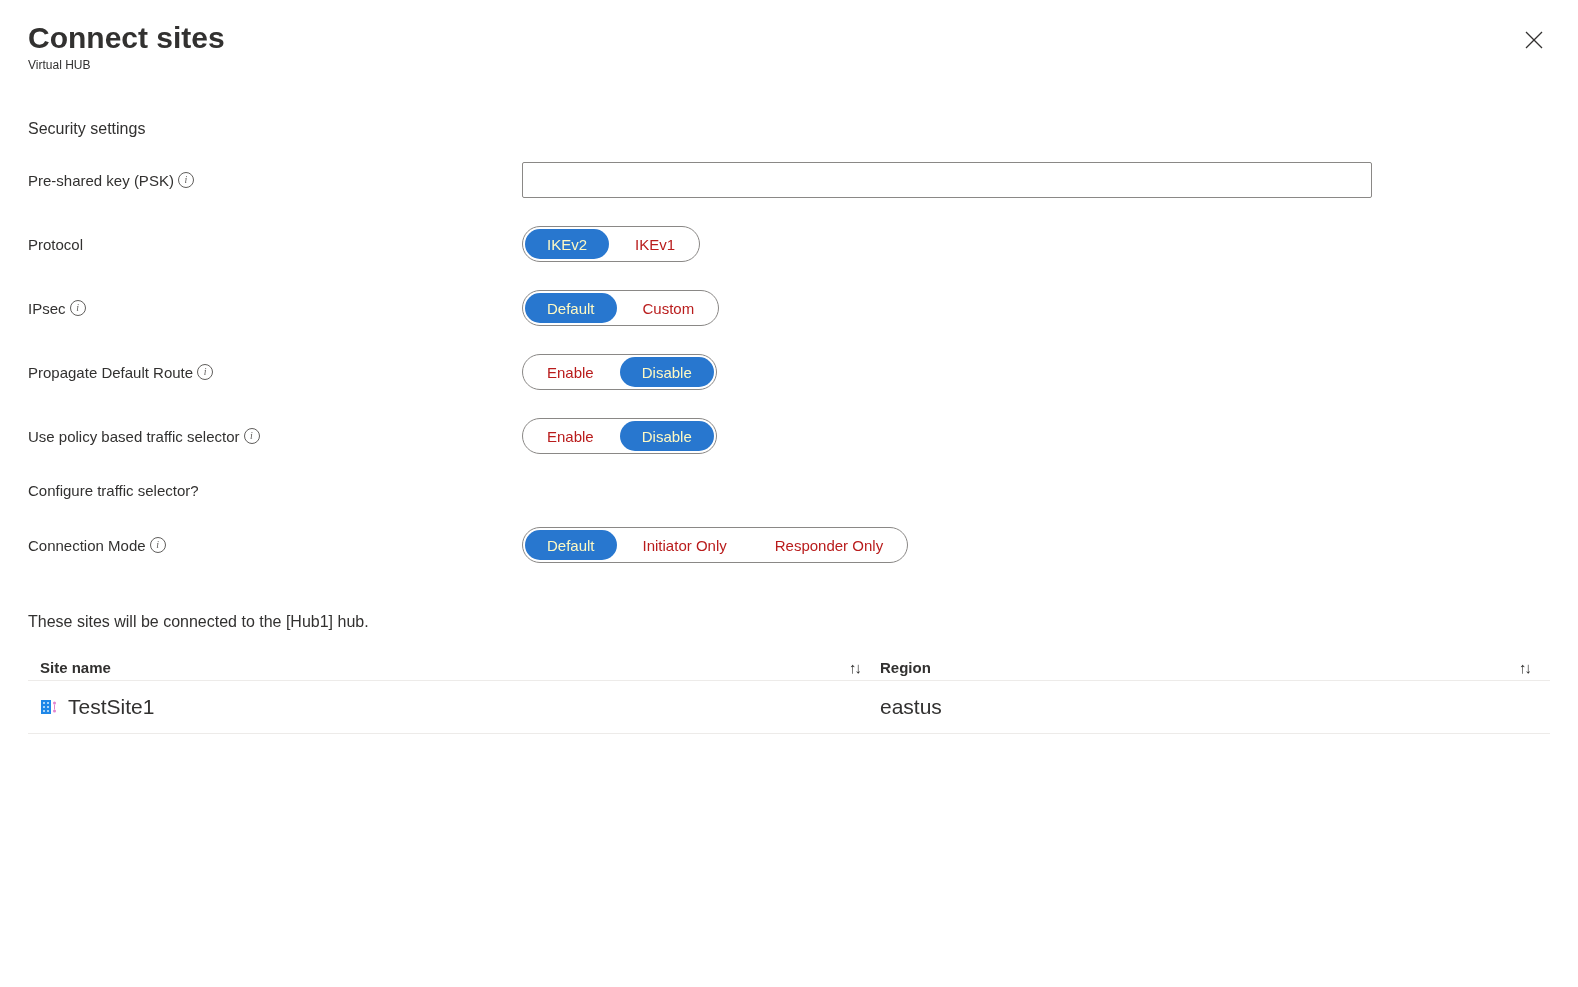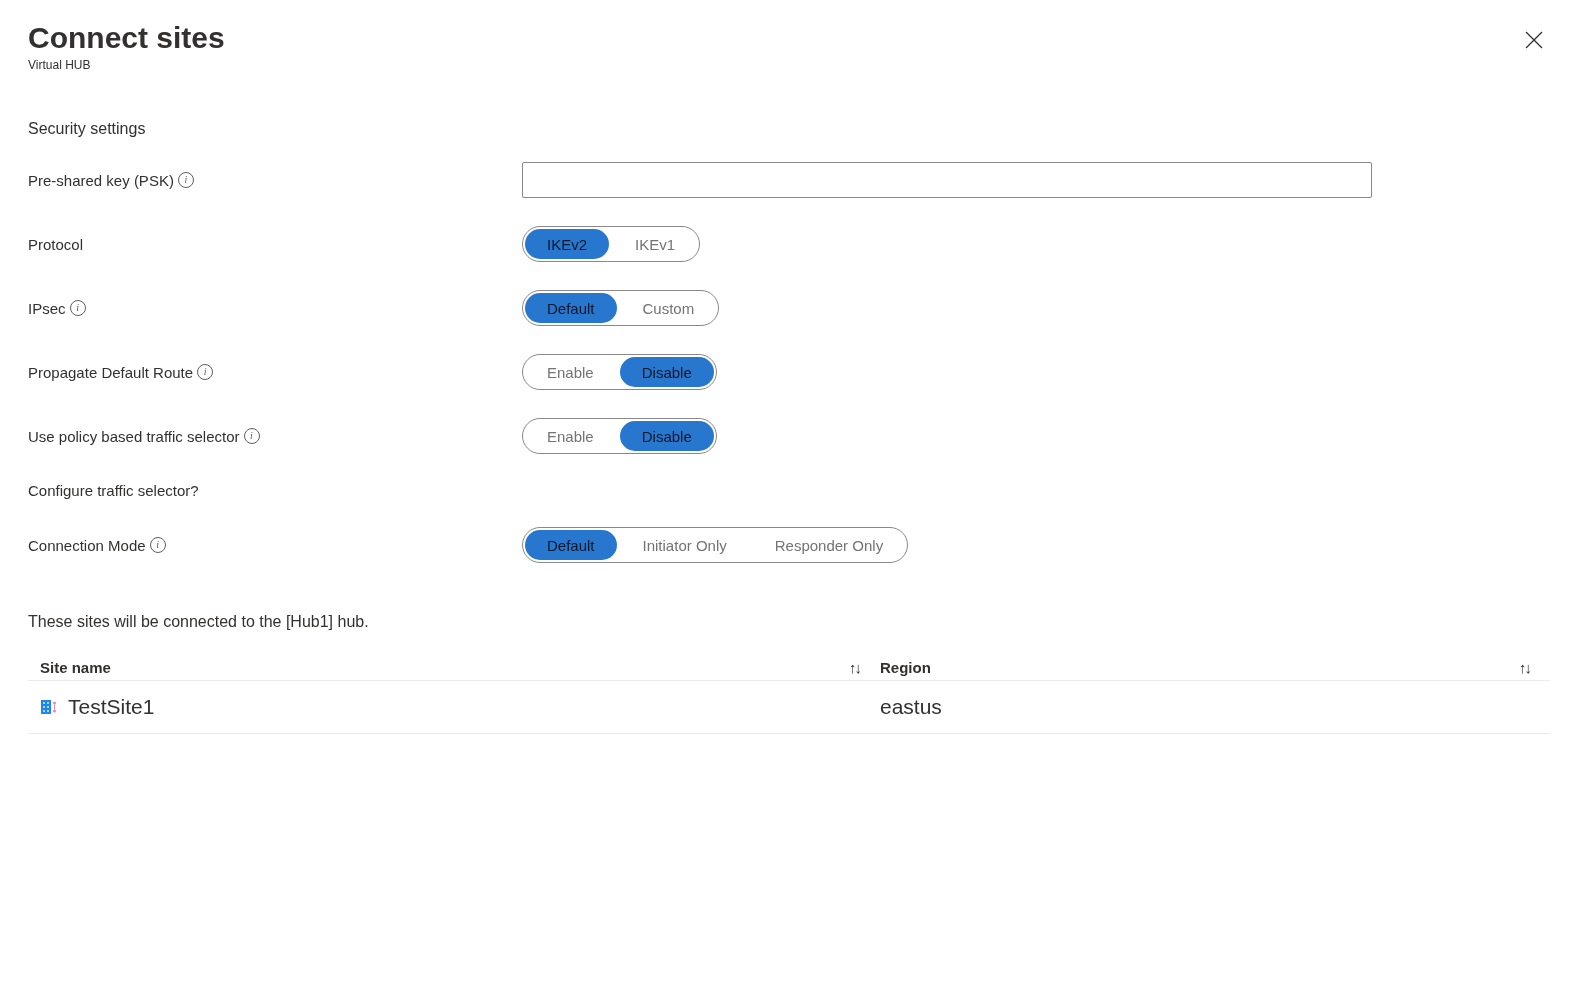--- a/index.html
+++ b/index.html
@@ -86,32 +86,32 @@
     overflow: hidden;
     background: #fff;
     height: 36px;
     align-items: stretch;
   }
   .pill {
     border: none;
     background: transparent;
     padding: 0 22px;
     font-size: 15px;
-    color: #737373;
+    color: #b91c1c;
     cursor: pointer;
     display: flex;
     align-items: center;
     justify-content: center;
     border-radius: 999px;
     font-family: inherit;
     margin: 2px;
   }
   .pill.active {
     background: #2877cf;
-    color: #0f172a;
+    color: #fef9c3;
   }
   .connected-msg {
     font-size: 16px;
     margin-top: 50px;
     margin-bottom: 28px;
   }
   .table {
     width: 100%;
     border-collapse: collapse;
   }

